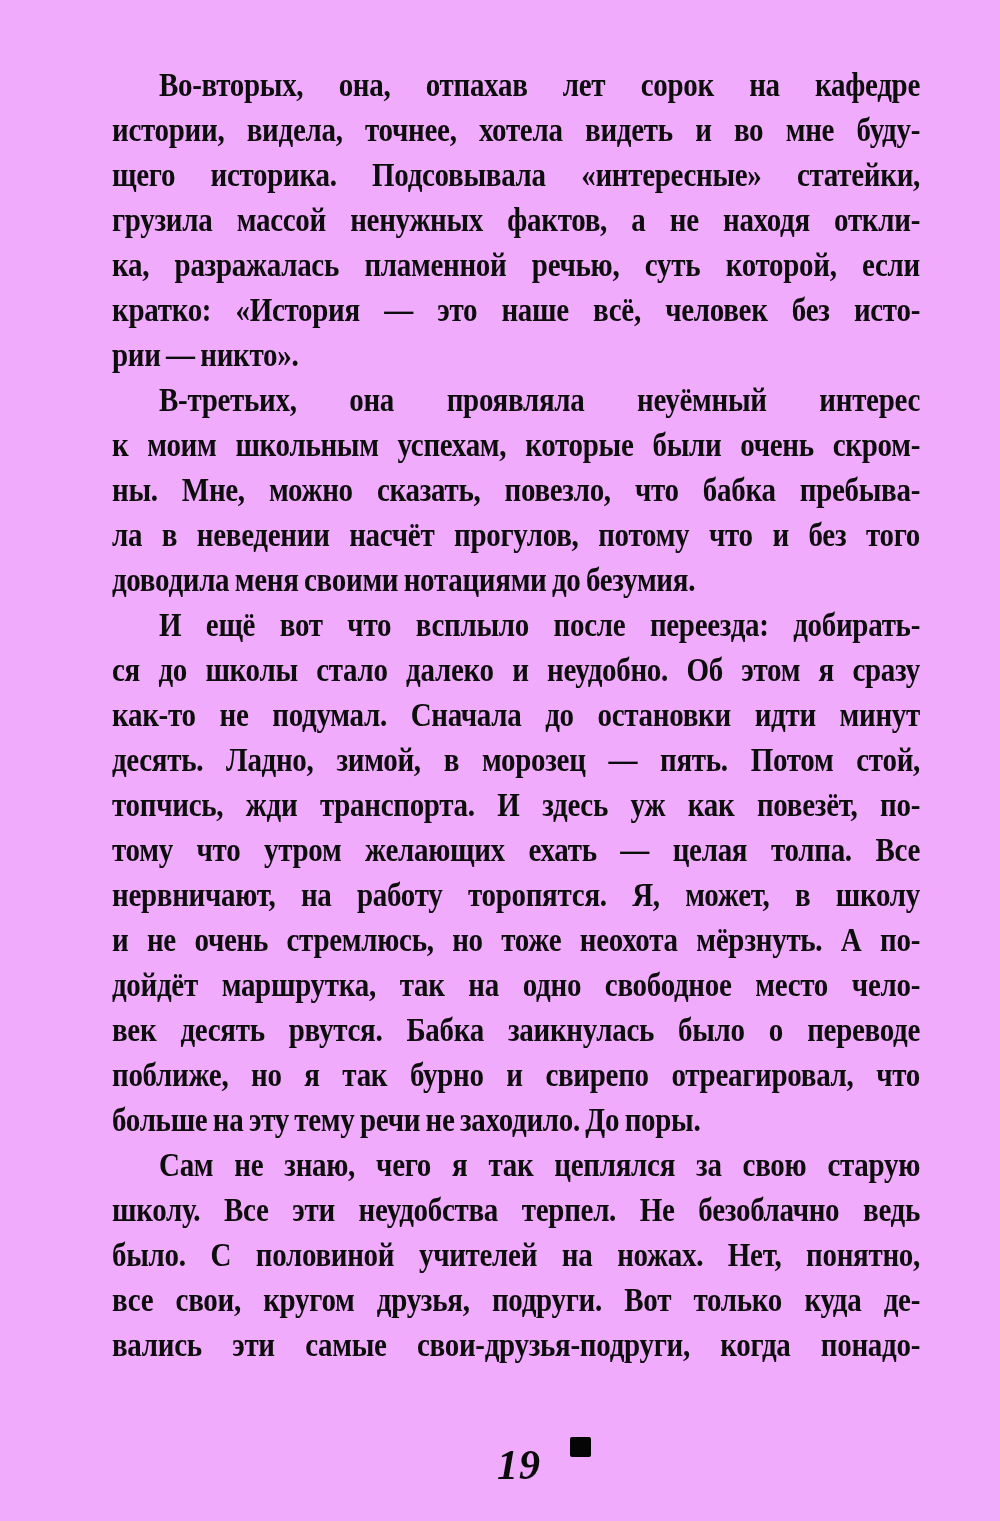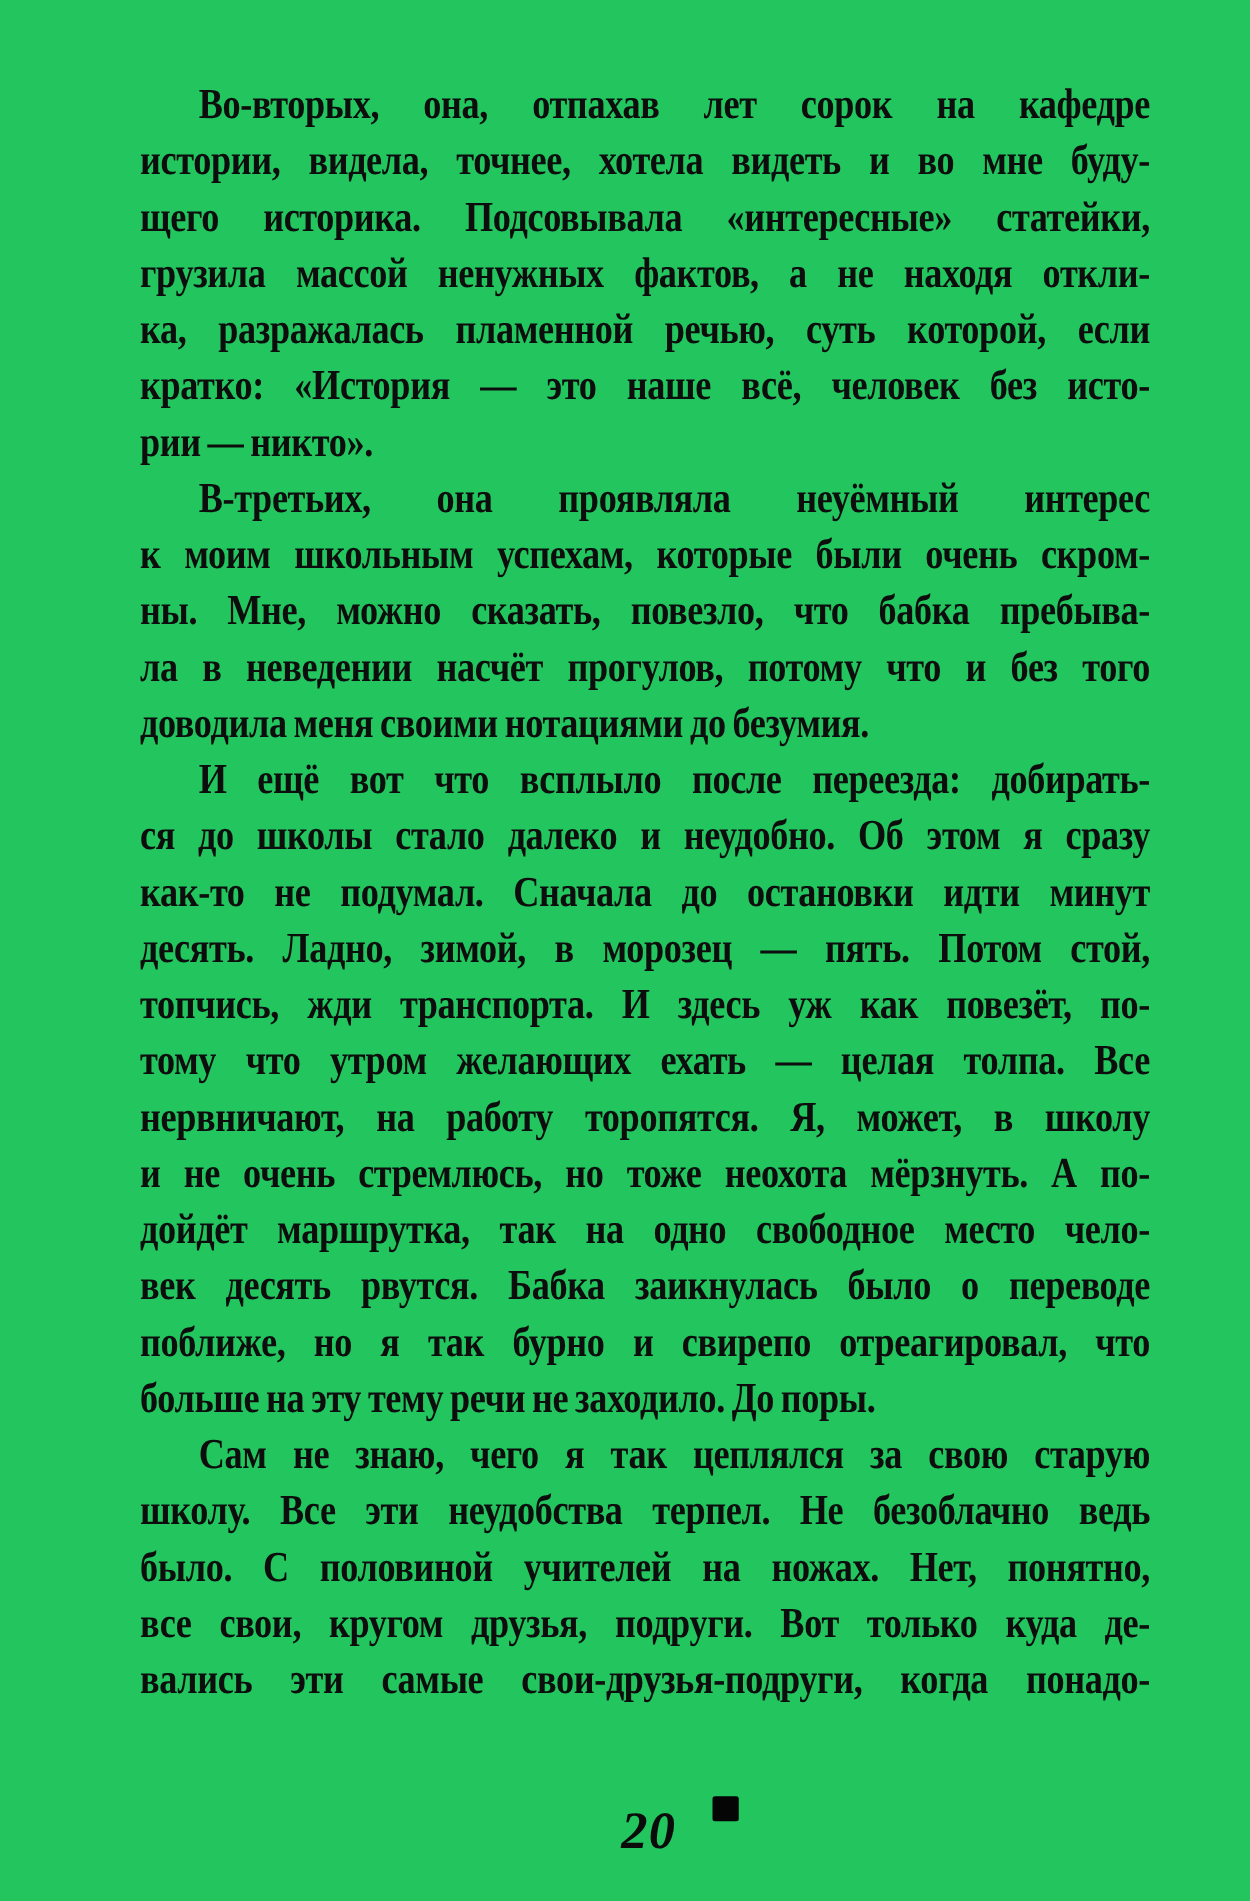--- a/index.html
+++ b/index.html
@@ -4,21 +4,21 @@
 <style>
   html, body {
     margin: 0;
     padding: 0;
     background: #e8e8e8;
   }
   .page {
     position: relative;
     width: 1000px;
     height: 1521px;
-    background: #22c55e;
+    background: #f0abfc;
     margin: 0 auto;
     overflow: hidden;
     font-family: "Liberation Serif", "DejaVu Serif", serif;
   }
   .text-block {
     position: absolute;
     left: 112px;
     top: 62px;
     width: 808px;
   }
@@ -89,15 +89,15 @@
       <div class="text-line">дойдёт маршрутка, так на одно свободное место чело-</div>
       <div class="text-line">век десять рвутся. Бабка заикнулась было о переводе</div>
       <div class="text-line">поближе, но я так бурно и свирепо отреагировал, что</div>
       <div class="text-line para-end">больше на эту тему речи не заходило. До поры.</div>
       <div class="text-line first-line">Сам не знаю, чего я так цеплялся за свою старую</div>
       <div class="text-line">школу. Все эти неудобства терпел. Не безоблачно ведь</div>
       <div class="text-line">было. С половиной учителей на ножах. Нет, понятно,</div>
       <div class="text-line">все свои, кругом друзья, подруги. Вот только куда де-</div>
       <div class="text-line">вались эти самые свои-друзья-подруги, когда понадо-</div>
     </div>
-  <div class="page-number">20</div>
+  <div class="page-number">19</div>
   <div class="printer-mark"></div>
 </div>
 
 </body></html>

